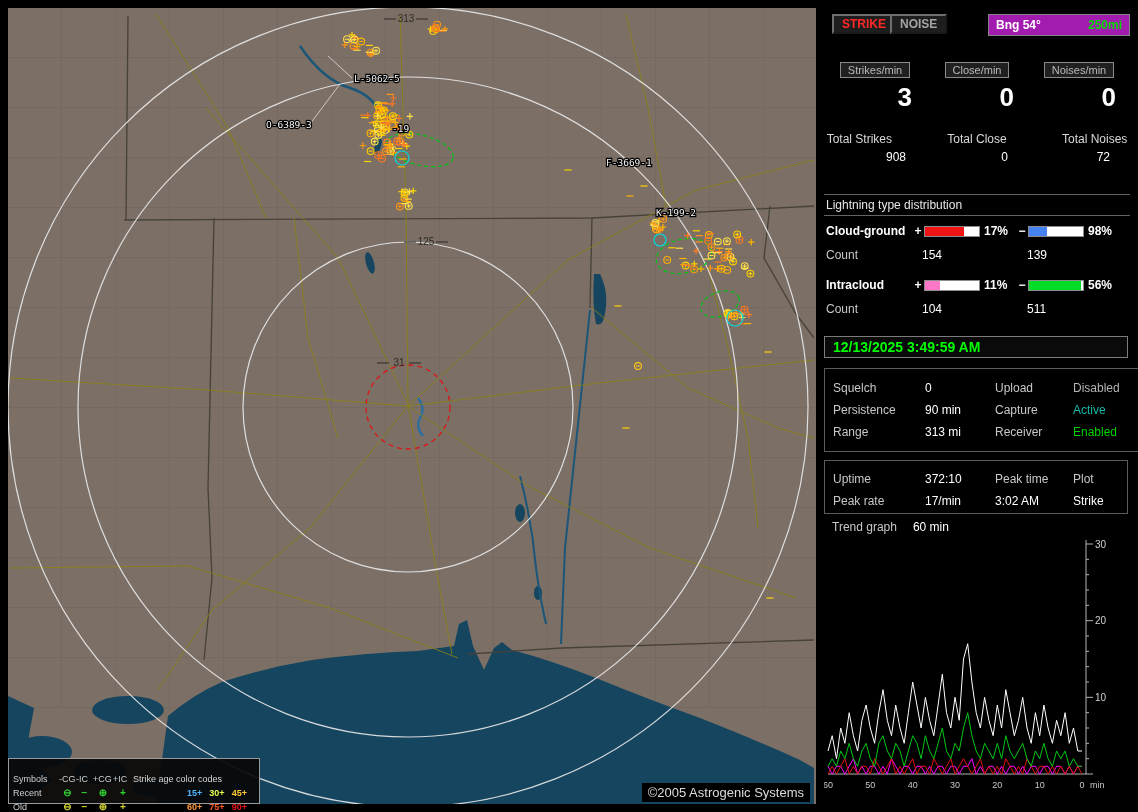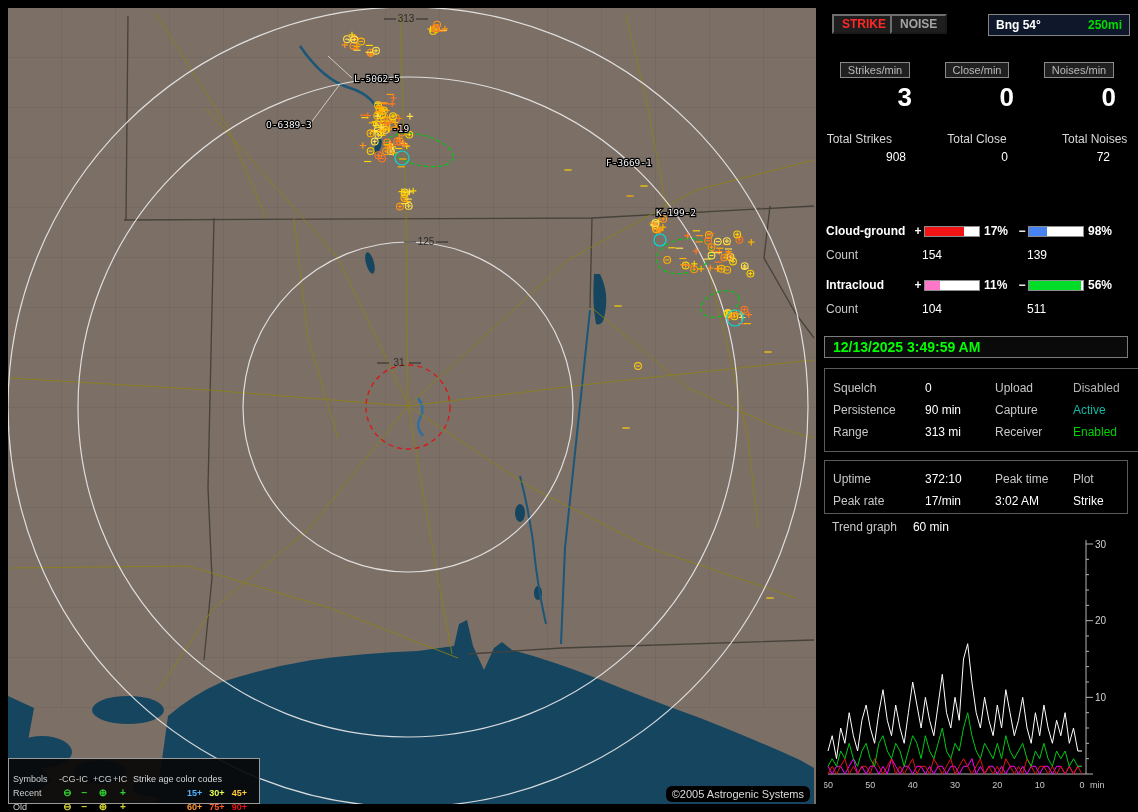--- a/index.html
+++ b/index.html
@@ -6,28 +6,28 @@
   .app{position:relative;width:1138px;height:812px;background:#000;font-family:"Liberation Sans",sans-serif;overflow:hidden;}
   
   .map{position:absolute;left:8px;top:8px;width:808px;height:796px;background:#7b6f66;}
   .map svg{position:absolute;left:0;top:0;width:100%;height:100%;}
   .legend{position:absolute;left:0;bottom:0;width:252px;height:46px;background:rgba(8,8,8,0.93);border:1px solid #9a9a9a;box-sizing:border-box;font-size:9px;color:#cfcfcf;}
   .lg-grid{display:grid;grid-template-columns:46px 17px 17px 20px 20px auto;line-height:14px;padding:13px 4px;}
   .lg-h{color:#cfcfcf;}
   .lg-sym{font-size:10px;text-align:center;font-weight:bold;}
   .lg-age{color:#d8d8d8;}
   .lg-ages{display:flex;justify-content:space-between;padding:0 8px 0 6px;font-weight:bold;margin-left:48px;}
-  .copyright{position:absolute;right:6px;bottom:2px;background:#000;color:#dcdcdc;font-size:11px;padding:2px 6px;border-radius:6px;}
+  .copyright{position:absolute;right:6px;bottom:2px;background:#000;color:#dcdcdc;font-size:13px;padding:2px 6px;}
   
   .panel{position:absolute;left:824px;top:8px;width:306px;height:796px;background:#000;color:#fff;font-size:12px;}
   .toprow{position:absolute;top:6px;left:0;width:306px;height:24px;}
   .btn{position:absolute;background:#1e1e1e;border:2px outset #6e6e6e;padding:1px 8px;font-weight:bold;font-size:12px;font-family:inherit;cursor:pointer;}
   .btn.strike{left:8px;color:#ff2828;}
   .btn.noise{left:66px;color:#a4a4a4;}
-  .bngbox{position:absolute;left:164px;right:0;top:0;height:20px;background:#0f172a;border:1px solid #848484;display:flex;align-items:center;justify-content:space-between;padding:0 7px;font-weight:bold;}
+  .bngbox{position:absolute;left:164px;right:0;top:0;height:20px;background:#a21caf;border:1px solid #848484;display:flex;align-items:center;justify-content:space-between;padding:0 7px;font-weight:bold;}
   .bng{color:#fff;} .rng{color:#00dc00;}
   .cols3{position:absolute;left:0;width:306px;display:flex;}
   .col{flex:1;text-align:center;}
   .hdrs{top:54px;}
   .hbtn{display:inline-block;background:#202020;border:1px solid #8a8a8a;color:#b8b8b8;font-size:11px;padding:1px 7px;cursor:pointer;}
   .bignums{top:74px;}
   .big{font-size:26px;font-weight:bold;text-align:right;padding-right:14px;box-sizing:border-box;}
   .totlbl{top:124px;color:#d8d8d8;gap:47px;}
   .totval{top:142px;}
   .totval .col{text-align:right;padding-right:20px;box-sizing:border-box;}
@@ -471,20 +471,21 @@
       <div class="col">Total Strikes</div>
       <div class="col">Total Close</div>
       <div class="col">Total Noises</div>
     </div>
     <div class="cols3 totval">
       <div class="col">908</div>
       <div class="col">0</div>
       <div class="col">72</div>
     </div>
 
+    <div class="dist-title">Lightning type distribution</div>
 
     <div class="distrow" style="top:216px">
       <span class="dlabel">Cloud-ground</span>
       <span class="sign">+</span>
       <span class="bar">
           <i style="width: 72%; background: rgb(240, 20, 20);"></i>
         </span>
       <span class="pct">17%</span>
       <span class="sign">−</span>
       <span class="bar">

